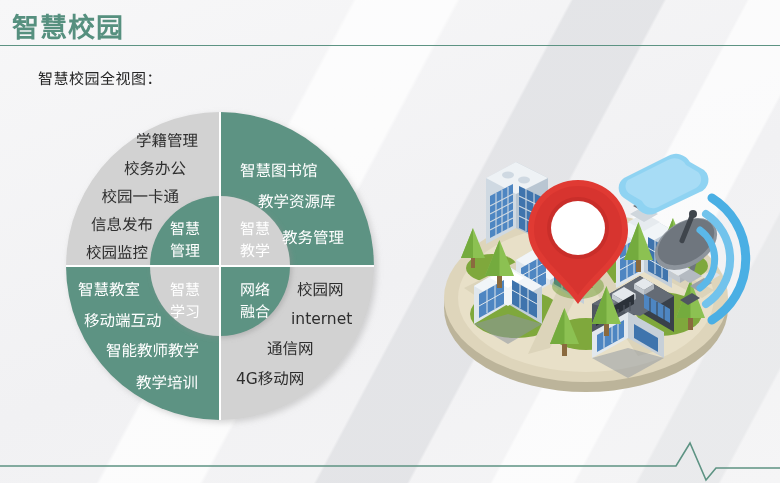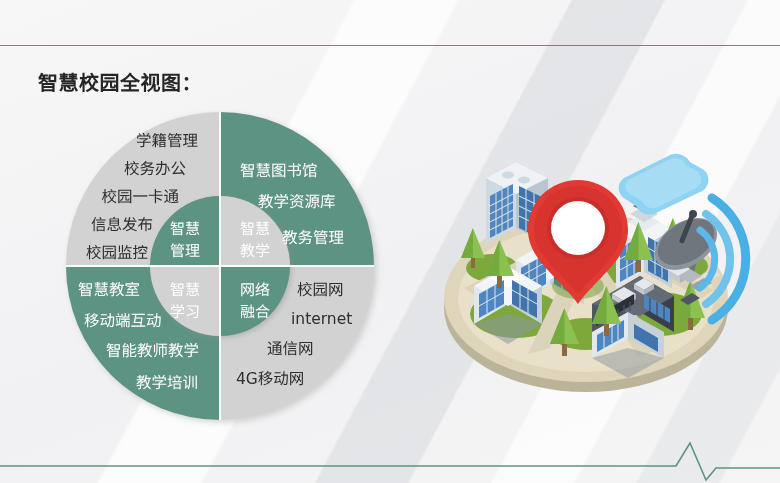--- a/index.html
+++ b/index.html
@@ -42,21 +42,21 @@
     font-family:"DejaVu Sans","Liberation Sans",sans-serif;
   }
   .header-rule{
     position:absolute; left:0; top:45px; width:780px; height:1px;
     background:#5d9383;
   }
 
   
   .subtitle{
     position:absolute; left:38px; top:67px; z-index:5;
-    font-size:20px; font-weight:bold; color:#262626;
+    font-size:15px; font-weight:normal; color:#262626;
     letter-spacing:.5px;
   }
 
   
   .wheel{
     position:absolute; left:64px; top:110px; width:312px; height:312px; z-index:4;
   }
   .wheel svg{ display:block; width:312px; height:312px; overflow:visible; }
 
   .outer-text{
@@ -81,20 +81,21 @@
     position:absolute; left:0; top:438px; width:780px; height:45px; z-index:3;
   }
   .ecg svg{ display:block; width:780px; height:45px; }
 </style>
 </head>
 <body>
 
 <div class="bg-streaks"></div>
 
 <div class="header">
+  <div class="header-title">智慧校园</div>
   <div class="header-rule"></div>
 </div>
 
 <div class="subtitle">智慧校园全视图：</div>
 
 <div class="wheel">
   <svg viewBox="0 0 312 312" xmlns="http://www.w3.org/2000/svg">
     <defs>
       <filter id="softshadow" x="-25%" y="-25%" width="150%" height="150%">
         <feDropShadow dx="2.5" dy="2.5" stdDeviation="3.2" flood-color="#9b9b9b" flood-opacity="0.42"></feDropShadow>

